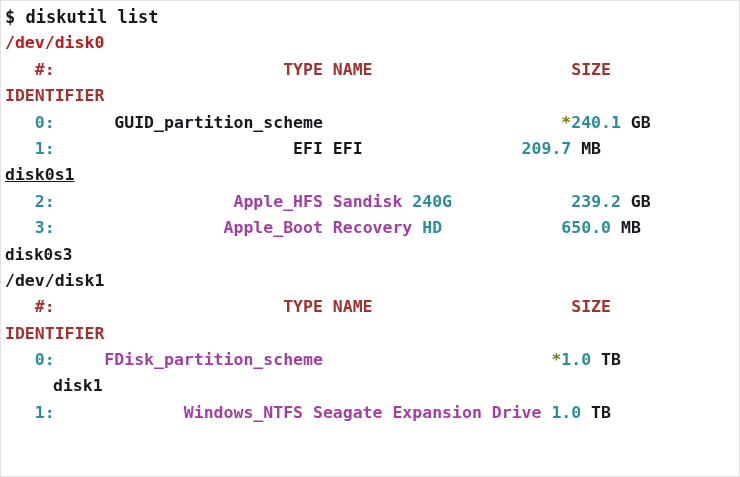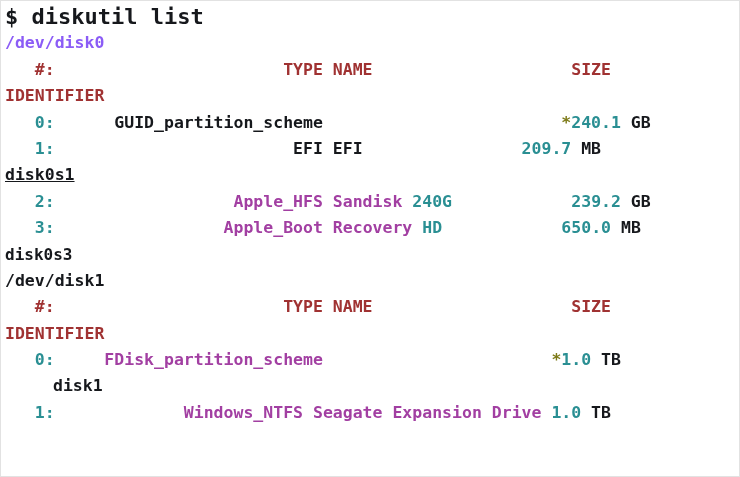--- a/index.html
+++ b/index.html
@@ -48,22 +48,22 @@
   .c-star     { color: #7d7a18; }
   .c-ident    { color: #16181c; }
   .c-prompt   { color: #16181c; }
   .seg { white-space: pre; }
 </style>
 </head>
 <body>
 
 <div id="terminal">
   <div class="lines" id="lines-root" style="width: 738px;">
-      <div class="line" style="height: 26.4px; line-height: 26.4px; font-size: 22px;"><span class="seg c-prompt" style="color: rgb(22, 24, 28);">$ diskutil list</span></div>
-      <div class="line" style="height: 26.4px; line-height: 26.4px; font-size: 16.5px;"><span class="seg c-default" style="color: #8b5cf6;">/dev/disk0</span></div>
+      <div class="line" style="height: 26.4px; line-height: 26.4px; font-size: 17px;"><span class="seg c-prompt" style="color: rgb(22, 24, 28);">$ diskutil list</span></div>
+      <div class="line" style="height: 26.4px; line-height: 26.4px; font-size: 16.5px;"><span class="seg c-default" style="color: #b91c1c;">/dev/disk0</span></div>
       <div class="line" style="height: 26.4px; line-height: 26.4px; font-size: 16.5px;"><span class="seg c-header" style="color: rgb(160, 50, 50);">   #:                       TYPE NAME                    SIZE       </span></div>
       <div class="line" style="height: 26.4px; line-height: 26.4px; font-size: 16.5px;"><span class="seg c-header" style="color: rgb(160, 50, 50);">IDENTIFIER</span></div>
       <div class="line" style="height: 26.4px; line-height: 26.4px; font-size: 16.5px;"><span class="seg c-index" style="color: rgb(42, 143, 147);">   0:</span><span class="seg c-default" style="color: rgb(22, 24, 28);">      GUID_partition_scheme</span><span class="seg c-default" style="color: rgb(22, 24, 28);">                        </span><span class="seg c-star" style="color: rgb(125, 122, 24);">*</span><span class="seg c-size" style="color: rgb(42, 143, 147);">240.1</span><span class="seg c-unit" style="color: rgb(22, 24, 28);"> GB</span></div>
       <div class="line" style="height: 26.4px; line-height: 26.4px; font-size: 16.5px;"><span class="seg c-index" style="color: rgb(42, 143, 147);">   1:</span><span class="seg c-default" style="color: rgb(22, 24, 28);">                        EFI EFI</span><span class="seg c-default" style="color: rgb(22, 24, 28);">                </span><span class="seg c-size" style="color: rgb(42, 143, 147);">209.7</span><span class="seg c-unit" style="color: rgb(22, 24, 28);"> MB</span></div>
       <div class="line" style="height: 26.4px; line-height: 26.4px; font-size: 16.5px; text-decoration: underline;"><span class="seg c-ident" style="color: rgb(22, 24, 28);">disk0s1</span></div>
       <div class="line" style="height: 26.4px; line-height: 26.4px; font-size: 16.5px;"><span class="seg c-index" style="color: rgb(42, 143, 147);">   2:</span><span class="seg c-default" style="color: rgb(22, 24, 28);">                  </span><span class="seg c-type" style="color: rgb(162, 63, 162);">Apple_HFS Sandisk</span><span class="seg c-size" style="color: rgb(42, 143, 147);"> 240G</span><span class="seg c-default" style="color: rgb(22, 24, 28);">            </span><span class="seg c-size" style="color: rgb(42, 143, 147);">239.2</span><span class="seg c-unit" style="color: rgb(22, 24, 28);"> GB</span></div>
       <div class="line" style="height: 26.4px; line-height: 26.4px; font-size: 16.5px;"><span class="seg c-index" style="color: rgb(42, 143, 147);">   3:</span><span class="seg c-default" style="color: rgb(22, 24, 28);">                 </span><span class="seg c-type" style="color: rgb(162, 63, 162);">Apple_Boot Recovery</span><span class="seg c-size" style="color: rgb(42, 143, 147);"> HD</span><span class="seg c-default" style="color: rgb(22, 24, 28);">            </span><span class="seg c-size" style="color: rgb(42, 143, 147);">650.0</span><span class="seg c-unit" style="color: rgb(22, 24, 28);"> MB</span></div>
       <div class="line" style="height: 26.4px; line-height: 26.4px; font-size: 16px;"><span class="seg c-ident" style="color: rgb(22, 24, 28);">disk0s3</span></div>
       <div class="line" style="height: 26.4px; line-height: 26.4px; font-size: 16.5px;"><span class="seg c-default" style="color: rgb(22, 24, 28);">/dev/disk1</span></div>
       <div class="line" style="height: 26.4px; line-height: 26.4px; font-size: 16.5px;"><span class="seg c-header" style="color: rgb(160, 50, 50);">   #:                       TYPE NAME                    SIZE       </span></div>

